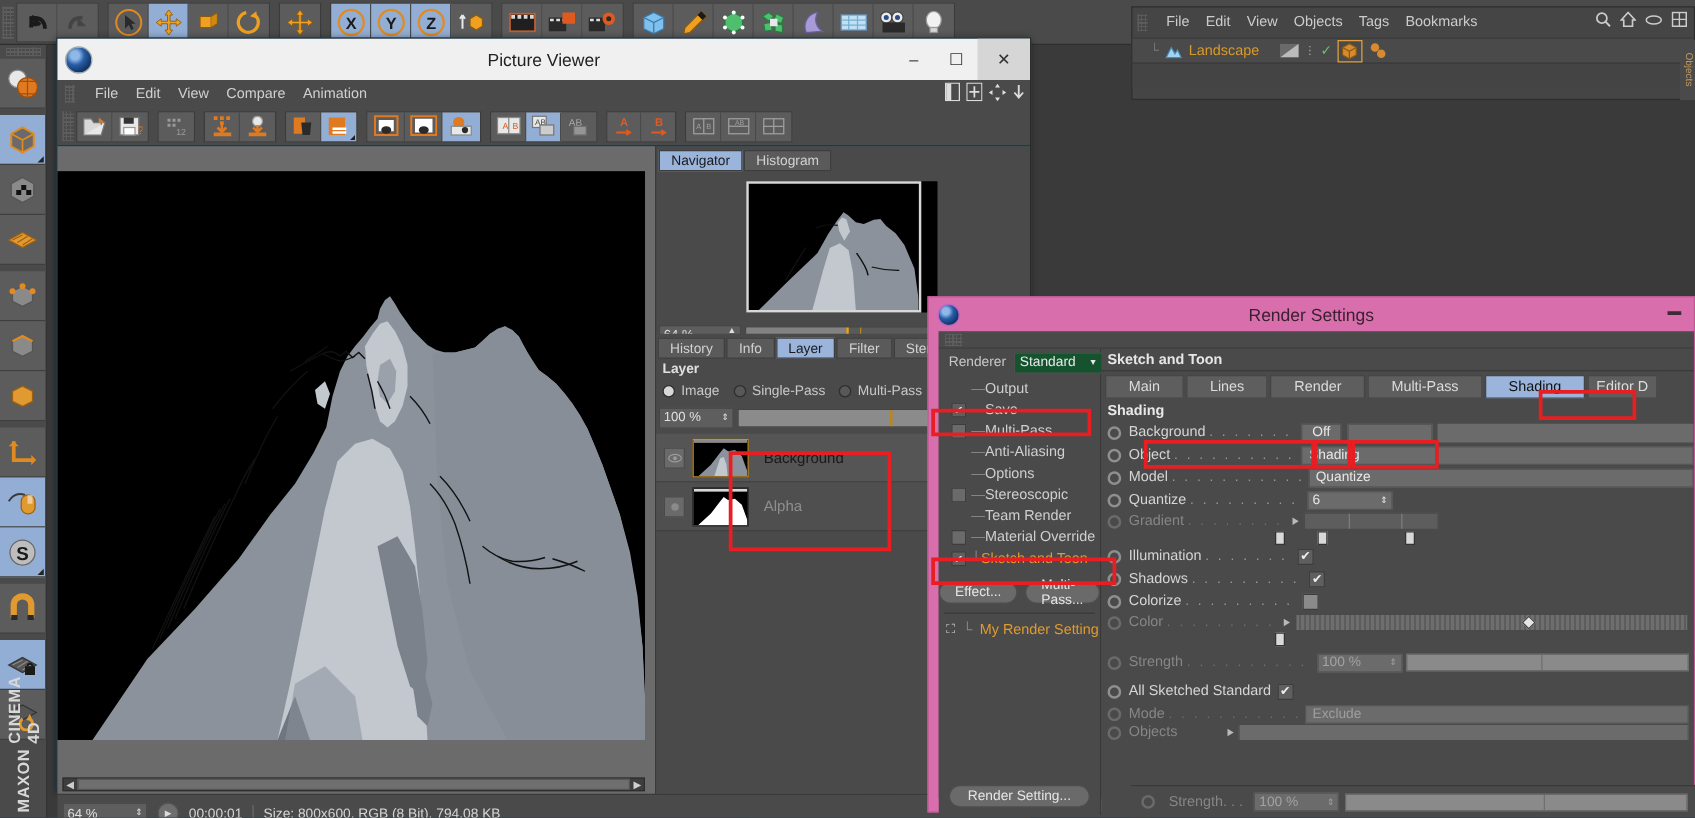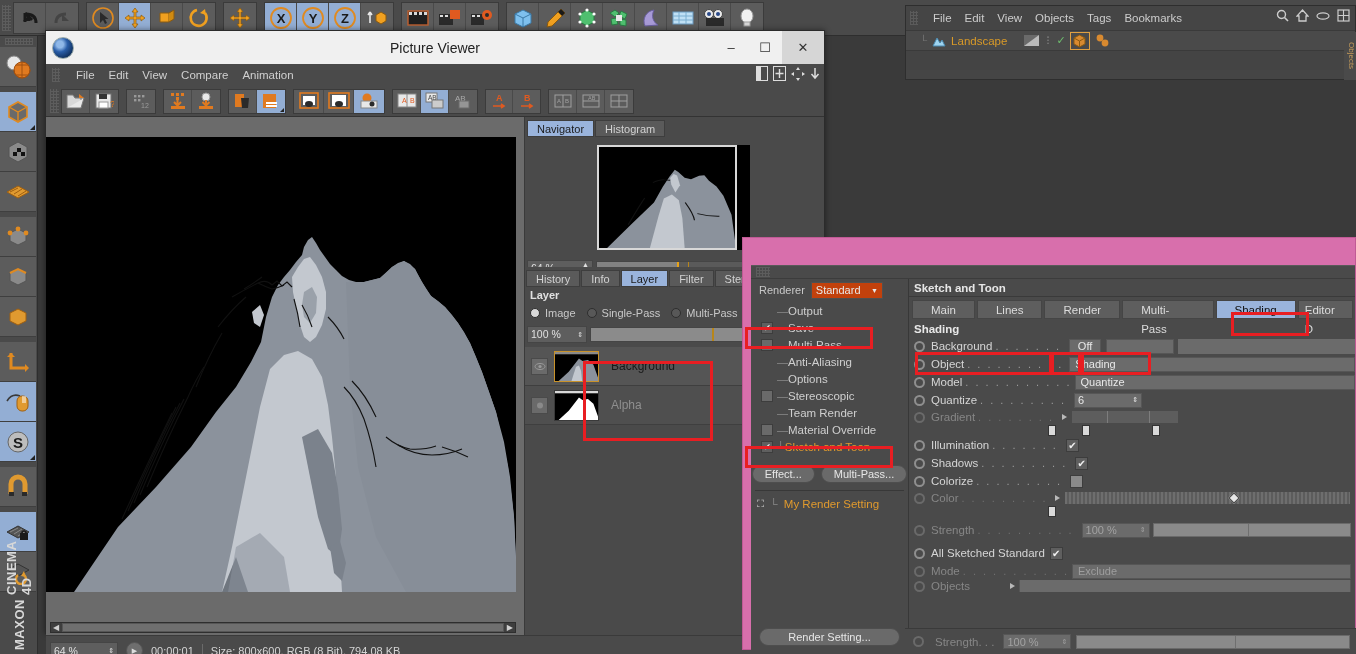--- a/index.html
+++ b/index.html
@@ -142,24 +142,24 @@
   }
   .rs-title { height:27px; position:relative; display:flex; align-items:center; }
   .rs-logo { width:18px;height:18px;border-radius:50%; margin-left:7px;
      background: radial-gradient(circle at 35% 32%, #8fb8e8 0 18%, #2a5ea8 40%, #0d2b55 80%); border:1px solid #b6c; }
   .rs-title-txt { position:absolute; left:0; right:0; text-align:center; color:#3a2030; font-size:14px;}
   .rs-min { position:absolute; right:10px; top:11px; width:11px; height:3px; background:#402a38;}
   .rs-inner { position:absolute; left:8px; top:27px; right:0; bottom:10px; background:#4a4a4a; border-top:1px solid #5a5a5a;}
   .rs-gripbar { height:13px; background:#4a4a4a; display:flex; align-items:center; padding-left:3px; border-bottom:1px solid #3c3c3c;}
 
   .rs-cols { display:flex; height:373px; }
-  .rs-left { width:158px; background:#4a4a4a; border-right:1px solid #383838; position:relative;}
+  .rs-left { width:130px; background:#4a4a4a; border-right:1px solid #383838; position:relative;}
   .rend-row { display:flex; align-items:center; gap:6px; height:22px; padding-left:8px;}
   .rend-row .lbl { font-size:11px;}
-  .dropdown { background:#c2410c; border:1px solid #505050; height:17px; display:flex; align-items:center;
+  .dropdown { background:#14532d; border:1px solid #505050; height:17px; display:flex; align-items:center;
       justify-content:space-between; padding:0 4px; color:#e8e8e8; font-size:11px; min-width:72px;text-align:center;}
   .dropdown .ar { font-size:7px;}
   .tree { margin-top:1px;}
   .trow { display:flex; align-items:center; height:17px; position:relative; }
   .trow .chk { width:12px; height:12px; background:#5f5f5f; border:1px solid #3d3d3d; margin-left:10px; margin-right:2px;
        display:flex; align-items:center; justify-content:center; font-size:9px; color:#eee;}
   .trow .chk.empty { background:#6a6a6a; }
   .trow .chk.none { visibility:hidden; }
   .trow .dash { color:#8a8a8a; font-size:11px; margin-left:2px;}
   .trow .tlbl { font-size:11.5px; color:#cfcfcf; }
@@ -913,20 +913,25 @@
         <span class="spin">⇕</span>
       </div>
       <div class="play">▶</div>
       <div class="stxt">00:00:01</div>
       <div class="sep"></div>
       <div class="stxt">Size: 800x600, RGB (8 Bit), 794.08 KB</div>
     </div>
   </div>
 
   <div class="rs">
+    <div class="rs-title">
+      <div class="rs-logo"></div>
+      <div class="rs-title-txt">Render Settings</div>
+      <div class="rs-min"></div>
+    </div>
 
     <div class="rs-inner">
       <div class="rs-gripbar">
         <div class="grip" style="height:10px;width:14px;"></div>
       </div>
 
       <div class="rs-cols">
 
         <div class="rs-left">
           <div class="rend-row">

